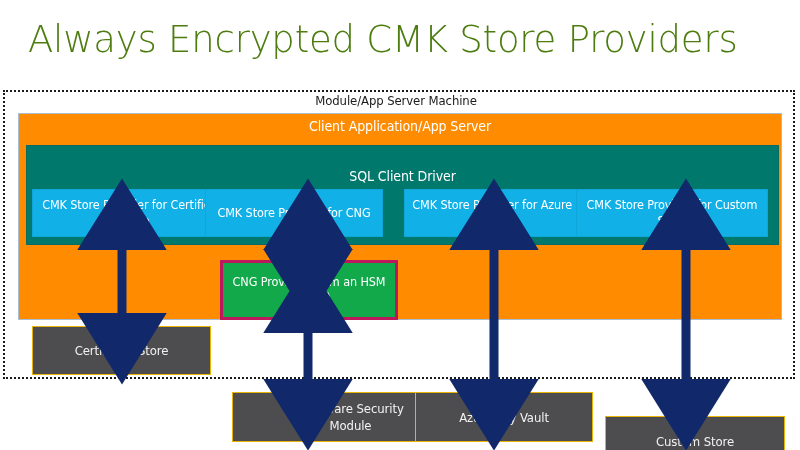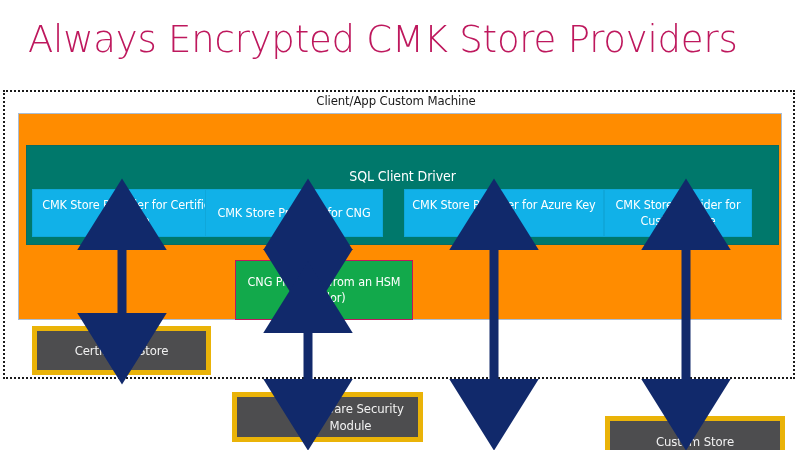--- a/index.html
+++ b/index.html
@@ -21,21 +21,21 @@
   }
 
   
   .page-title {
     position: absolute;
     left: 28px;
     top: 17px;
     font-size: 37px;
     line-height: 45px;
     font-weight: 300;
-    color: #be185d;
+    color: #4d7c0f;
     letter-spacing: -0.2px;
     white-space: nowrap;
     font-family: "DejaVu Sans", sans-serif;
     font-stretch: condensed;
   }
 
   
   .machine-boundary {
     position: absolute;
     left: 3px;
@@ -123,49 +123,49 @@
     font-size: 12.5px;
     line-height: 16px;
     padding: 0 4px;
     font-family: "DejaVu Sans", sans-serif;
     font-stretch: condensed;
     letter-spacing: -0.1px;
   }
   .cmk-1 { left: 32px;  width: 206px; }
   .cmk-2 { left: 205px; width: 178px; }
   .cmk-3 { left: 404px; width: 200px; }
-  .cmk-4 { left: 604px; width: 148px; }
+  .cmk-4 { left: 576px; width: 192px; }
 
   
   .cng-provider {
     position: absolute;
-    left: 235px;
+    left: 220px;
     top: 260px;
     width: 178px;
     height: 60px;
     background: #12A94B;
-    border: 1px solid #be185d;
+    border: 3px solid #be185d;
     box-sizing: border-box;
     display: flex;
     align-items: center;
     justify-content: center;
     text-align: center;
     color: #ffffff;
     font-size: 12.5px;
     line-height: 16px;
     font-family: "DejaVu Sans", sans-serif;
     font-stretch: condensed;
     letter-spacing: -0.1px;
   }
 
   
   .store-box {
     position: absolute;
     background: #4D4D4F;
-    border: 5px solid #eab308;
+    border: 1px solid #eab308;
     box-sizing: border-box;
     display: flex;
     align-items: center;
     justify-content: center;
     text-align: center;
     color: #f2f2f2;
     font-size: 13px;
     line-height: 17px;
     font-family: "DejaVu Sans", sans-serif;
     font-stretch: condensed;
@@ -187,36 +187,38 @@
   }
 </style>
 </head>
 <body>
 
 <div id="canvas">
 
   <div class="page-title">Always Encrypted CMK Store Providers</div>
 
   <div class="machine-boundary"></div>
-  <div class="machine-label">Client/App Custom Machine</div>
+  <div class="machine-label">Module/App Server Machine</div>
 
   <div class="app-server"></div>
+  <div class="app-server-label">Client Application/App Server</div>
 
   <div class="sql-driver"></div>
   <div class="sql-driver-label">SQL Client Driver</div>
 
   <div class="cmk-box cmk-1">CMK Store Provider for Certificate Store</div>
   <div class="cmk-box cmk-2">CMK Store Provider for CNG</div>
   <div class="cmk-box cmk-3">CMK Store Provider for Azure Key Vault</div>
   <div class="cmk-box cmk-4">CMK Store Provider for Custom Store</div>
 
   <div class="cng-provider">CNG Provider (from an HSM vendor)</div>
 
   <div class="store-box store-cert">Certificate Store</div>
   <div class="store-box store-hsm">Hardware Security Module</div>
+  <div class="store-box store-akv">Azure Key Vault</div>
   <div class="store-box store-custom">Custom Store</div>
 
   <svg class="arrow-layer" viewBox="0 0 800 450" width="800" height="450">
     <defs>
       <marker id="ah-up" markerWidth="10" markerHeight="8" refX="5" refY="7.4" orient="0">
         <path d="M 5 0 L 10 8 L 0 8 Z" fill="#11296B"></path>
       </marker>
       <marker id="ah-dn" markerWidth="10" markerHeight="8" refX="5" refY="0.6" orient="0">
         <path d="M 5 8 L 0 0 L 10 0 Z" fill="#11296B"></path>
       </marker>

